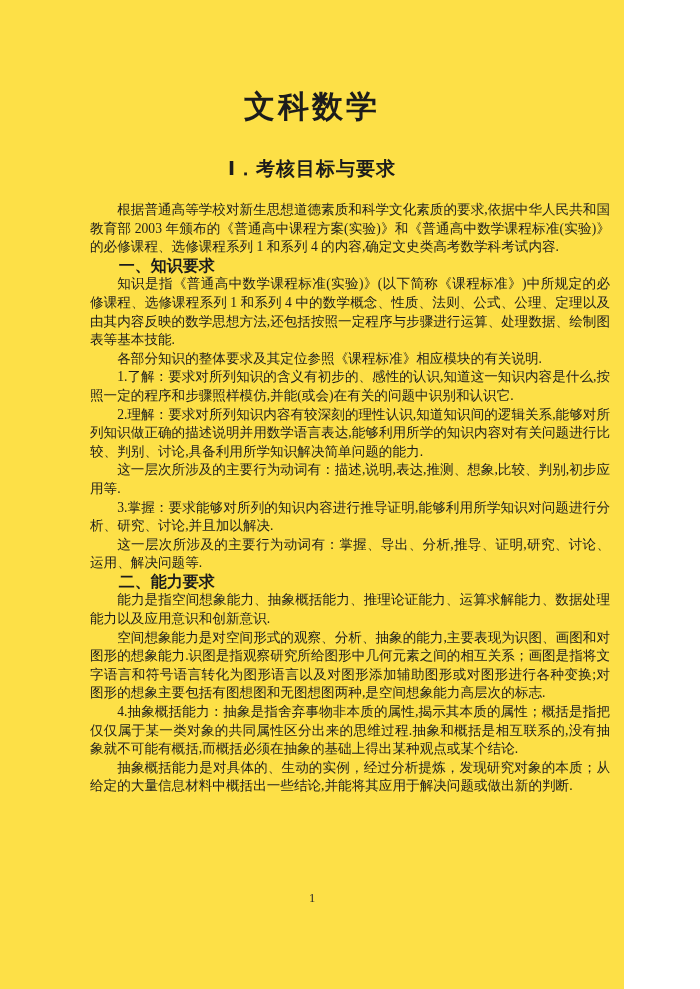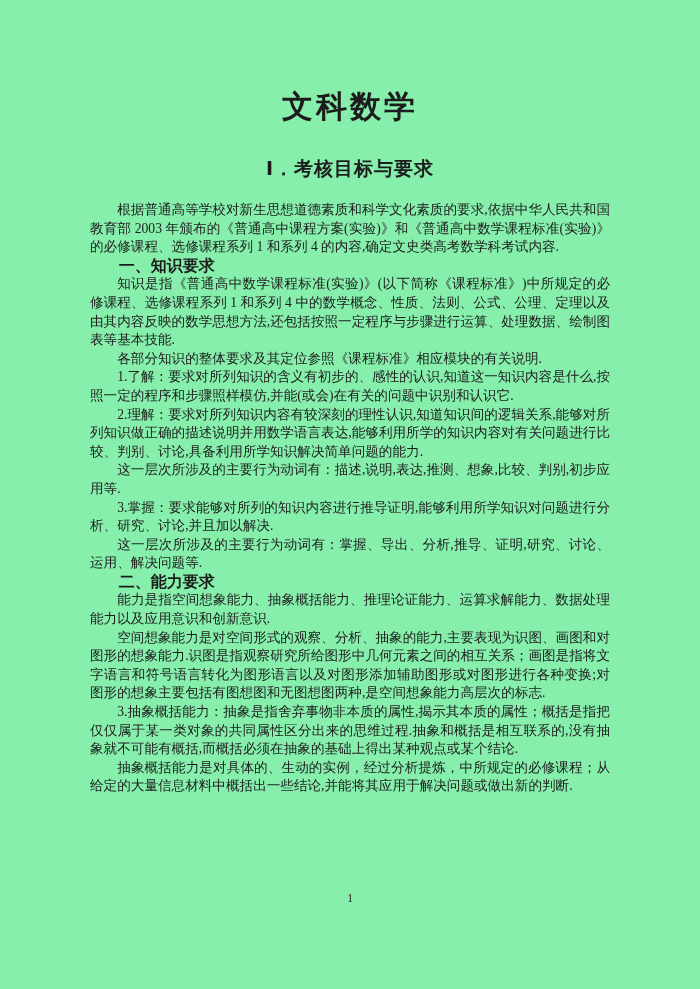--- a/index.html
+++ b/index.html
@@ -2,23 +2,23 @@
 <html lang="zh"><head>
 <meta charset="utf-8">
 <style>
   html, body {
     margin: 0;
     padding: 0;
     background: #ffffff;
   }
   .page {
     position: relative;
-    width: 700px;
+    width: 624px;
     height: 989px;
-    background: #86efac;
+    background: #fde047;
     color: #1c1c1c;
     font-family: "Liberation Serif", "DejaVu Serif", serif;
     overflow: hidden;
   }
   .doc-title {
     position: absolute;
     top: 86px;
     left: 0;
     width: 100%;
     margin: 0;
@@ -83,18 +83,18 @@
       <p class="para body">知识是指《普通高中数学课程标准(实验)》(以下简称《课程标准》)中所规定的必修课程、选修课程系列 1 和系列 4 中的数学概念、性质、法则、公式、公理、定理以及由其内容反映的数学思想方法,还包括按照一定程序与步骤进行运算、处理数据、绘制图表等基本技能.</p>
       <p class="para body">各部分知识的整体要求及其定位参照《课程标准》相应模块的有关说明.</p>
       <p class="para body">1.了解：要求对所列知识的含义有初步的、感性的认识,知道这一知识内容是什么,按照一定的程序和步骤照样模仿,并能(或会)在有关的问题中识别和认识它.</p>
       <p class="para body">2.理解：要求对所列知识内容有较深刻的理性认识,知道知识间的逻辑关系,能够对所列知识做正确的描述说明并用数学语言表达,能够利用所学的知识内容对有关问题进行比较、判别、讨论,具备利用所学知识解决简单问题的能力.</p>
       <p class="para body">这一层次所涉及的主要行为动词有：描述,说明,表达,推测、想象,比较、判别,初步应用等.</p>
       <p class="para body">3.掌握：要求能够对所列的知识内容进行推导证明,能够利用所学知识对问题进行分析、研究、讨论,并且加以解决.</p>
       <p class="para body">这一层次所涉及的主要行为动词有：掌握、导出、分析,推导、证明,研究、讨论、运用、解决问题等.</p>
       <p class="para subheading">二、能力要求</p>
       <p class="para body">能力是指空间想象能力、抽象概括能力、推理论证能力、运算求解能力、数据处理能力以及应用意识和创新意识.</p>
       <p class="para body">空间想象能力是对空间形式的观察、分析、抽象的能力,主要表现为识图、画图和对图形的想象能力.识图是指观察研究所给图形中几何元素之间的相互关系；画图是指将文字语言和符号语言转化为图形语言以及对图形添加辅助图形或对图形进行各种变换;对图形的想象主要包括有图想图和无图想图两种,是空间想象能力高层次的标志.</p>
-      <p class="para body">3.抽象概括能力：抽象是指舍弃事物非本质的属性,揭示其本质的属性；概括是指把仅仅属于某一类对象的共同属性区分出来的思维过程.抽象和概括是相互联系的,没有抽象就不可能有概括,而概括必须在抽象的基础上得出某种观点或某个结论.</p>
-      <p class="para body">抽象概括能力是对具体的、生动的实例，经过分析提炼，中所规定的必修课程；从给定的大量信息材料中概括出一些结论,并能将其应用于解决问题或做出新的判断.</p>
+      <p class="para body">4.抽象概括能力：抽象是指舍弃事物非本质的属性,揭示其本质的属性；概括是指把仅仅属于某一类对象的共同属性区分出来的思维过程.抽象和概括是相互联系的,没有抽象就不可能有概括,而概括必须在抽象的基础上得出某种观点或某个结论.</p>
+      <p class="para body">抽象概括能力是对具体的、生动的实例，经过分析提炼，发现研究对象的本质；从给定的大量信息材料中概括出一些结论,并能将其应用于解决问题或做出新的判断.</p>
     </div>
 
   <div class="page-number">1</div>
 </div>
 
 </body></html>

